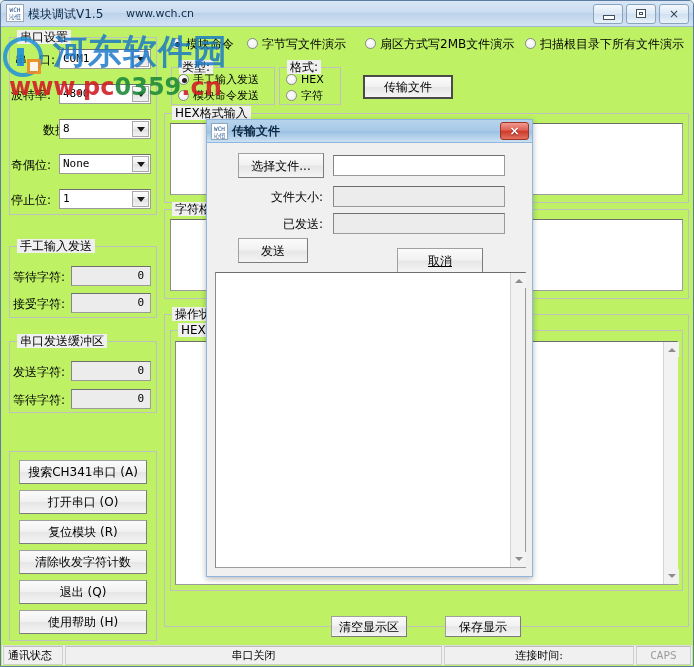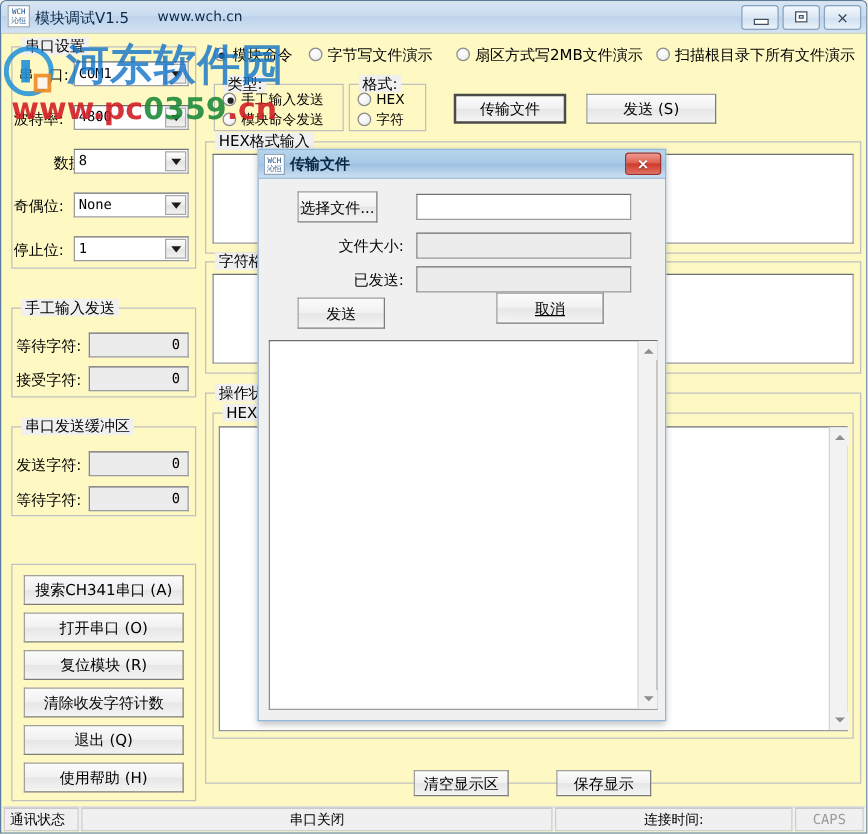--- a/index.html
+++ b/index.html
@@ -3,21 +3,21 @@
 <meta charset="utf-8">
 <style>
   html,body{margin:0;padding:0;}
   body{
     width:694px;height:667px;overflow:hidden;position:relative;
     font-family:"DejaVu Sans","Liberation Sans",sans-serif;
     font-size:12px;color:#000;background:#f0f0f0;
   }
   .win{
     position:absolute;left:0;top:0;width:694px;height:667px;
-    background:#fef9c3;
+    background:#bef264;
     border:1px solid #5a7ca0;
     box-sizing:border-box;
     border-radius:5px 5px 0 0;
   }
   
   .titlebar{
     position:absolute;left:0;top:0;width:692px;height:26px;
     background:linear-gradient(to bottom,#d8e6f5 0%,#cadcf0 45%,#bdd2ea 50%,#d3e3f4 100%);
     border-radius:4px 4px 0 0;
     border-bottom:1px solid #9db8d2;
@@ -292,21 +292,20 @@
     <legend>格式:</legend>
   </div>
   <div class="radio" style="left:285px;top:72px;font-size:11px;">
     <span>HEX</span>
   </div>
   <div class="radio" style="left:285px;top:88px;font-size:11px;">
     <span>字符</span>
   </div>
 
   <div class="btn def" style="left:362px;top:74px;width:90px;height:24px;">传输文件</div>
-  <div class="btn" style="left:468px;top:74px;width:104px;height:24px;">发送 (S)</div>
 
   <div class="grp" style="left:163px;top:112px;width:525px;height:90px;">
     <legend>HEX格式输入</legend>
   </div>
   <div class="panelbox" style="left:169px;top:122px;width:513px;height:72px;"></div>
 
   <div class="grp" style="left:163px;top:208px;width:525px;height:90px;">
     <legend>字符格式输入</legend>
   </div>
   <div class="panelbox" style="left:169px;top:218px;width:513px;height:72px;"></div>
@@ -344,31 +343,31 @@
   <div class="wm wm-cn">河东软件园</div>
   <div class="wm wm-url"><span>www.pc</span><span class="grn">0359</span><span>.cn</span></div>
 
   <div class="dlg">
     <div class="dlg-title">
       <div class="dlg-icon">WCH<br>沁恒</div>
       <div class="dlg-title-text">传输文件</div>
       <div class="dlg-close">×</div>
     </div>
 
-    <div class="btn" style="left:31px;top:33px;width:64px;height:25px;">选择文件...</div>
+    <div class="btn" style="left:31px;top:33px;width:86px;height:25px;">选择文件...</div>
     <div class="field" style="left:126px;top:35px;width:172px;height:21px;" placeholder=""></div>
 
     <div class="lbl" style="left:64px;top:70px;">文件大小:</div>
     <div class="field ro" style="left:126px;top:66px;width:172px;height:21px;"></div>
 
     <div class="lbl" style="left:76px;top:97px;">已发送:</div>
     <div class="field ro" style="left:126px;top:93px;width:172px;height:21px;"></div>
 
     <div class="btn" style="left:31px;top:118px;width:70px;height:25px;">发送</div>
-    <div class="btn" style="left:190px;top:114px;width:86px;height:25px;text-decoration:underline;">取消</div>
+    <div class="btn" style="left:190px;top:128px;width:86px;height:25px;text-decoration:underline;">取消</div>
 
     <div class="panelbox" style="left:8px;top:152px;width:311px;height:296px;"></div>
     <div class="vscroll" style="left:303px;top:153px;height:294px;">
       <div class="up"></div>
       <div class="dn"></div>
     </div>
   </div>
 
 </div>
 

